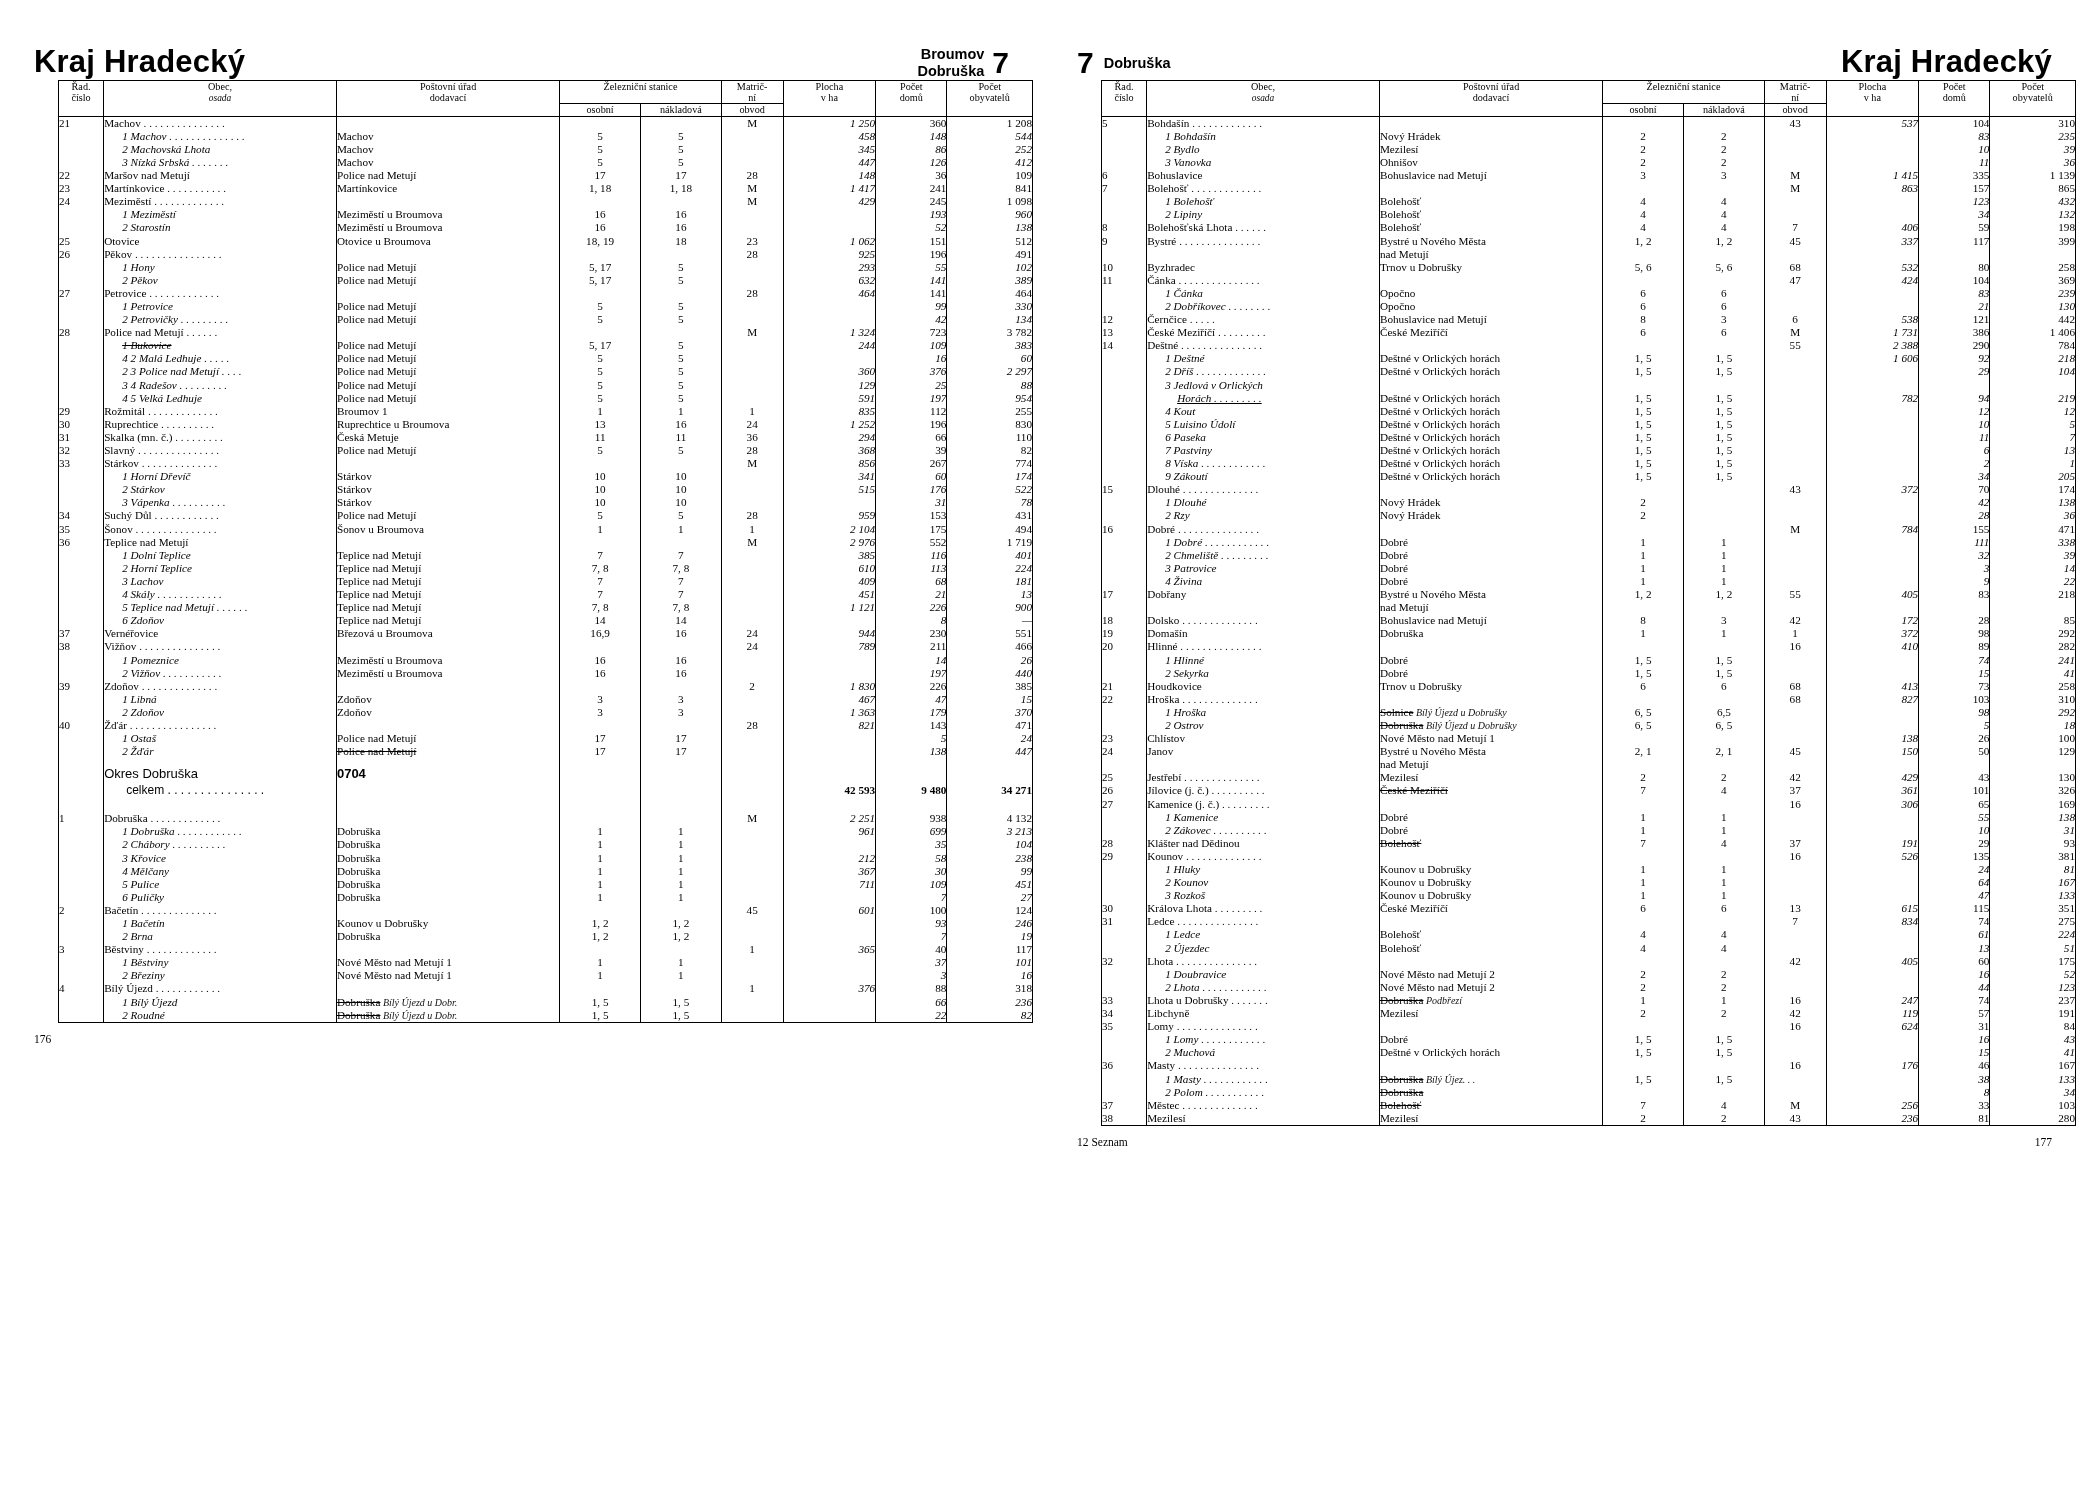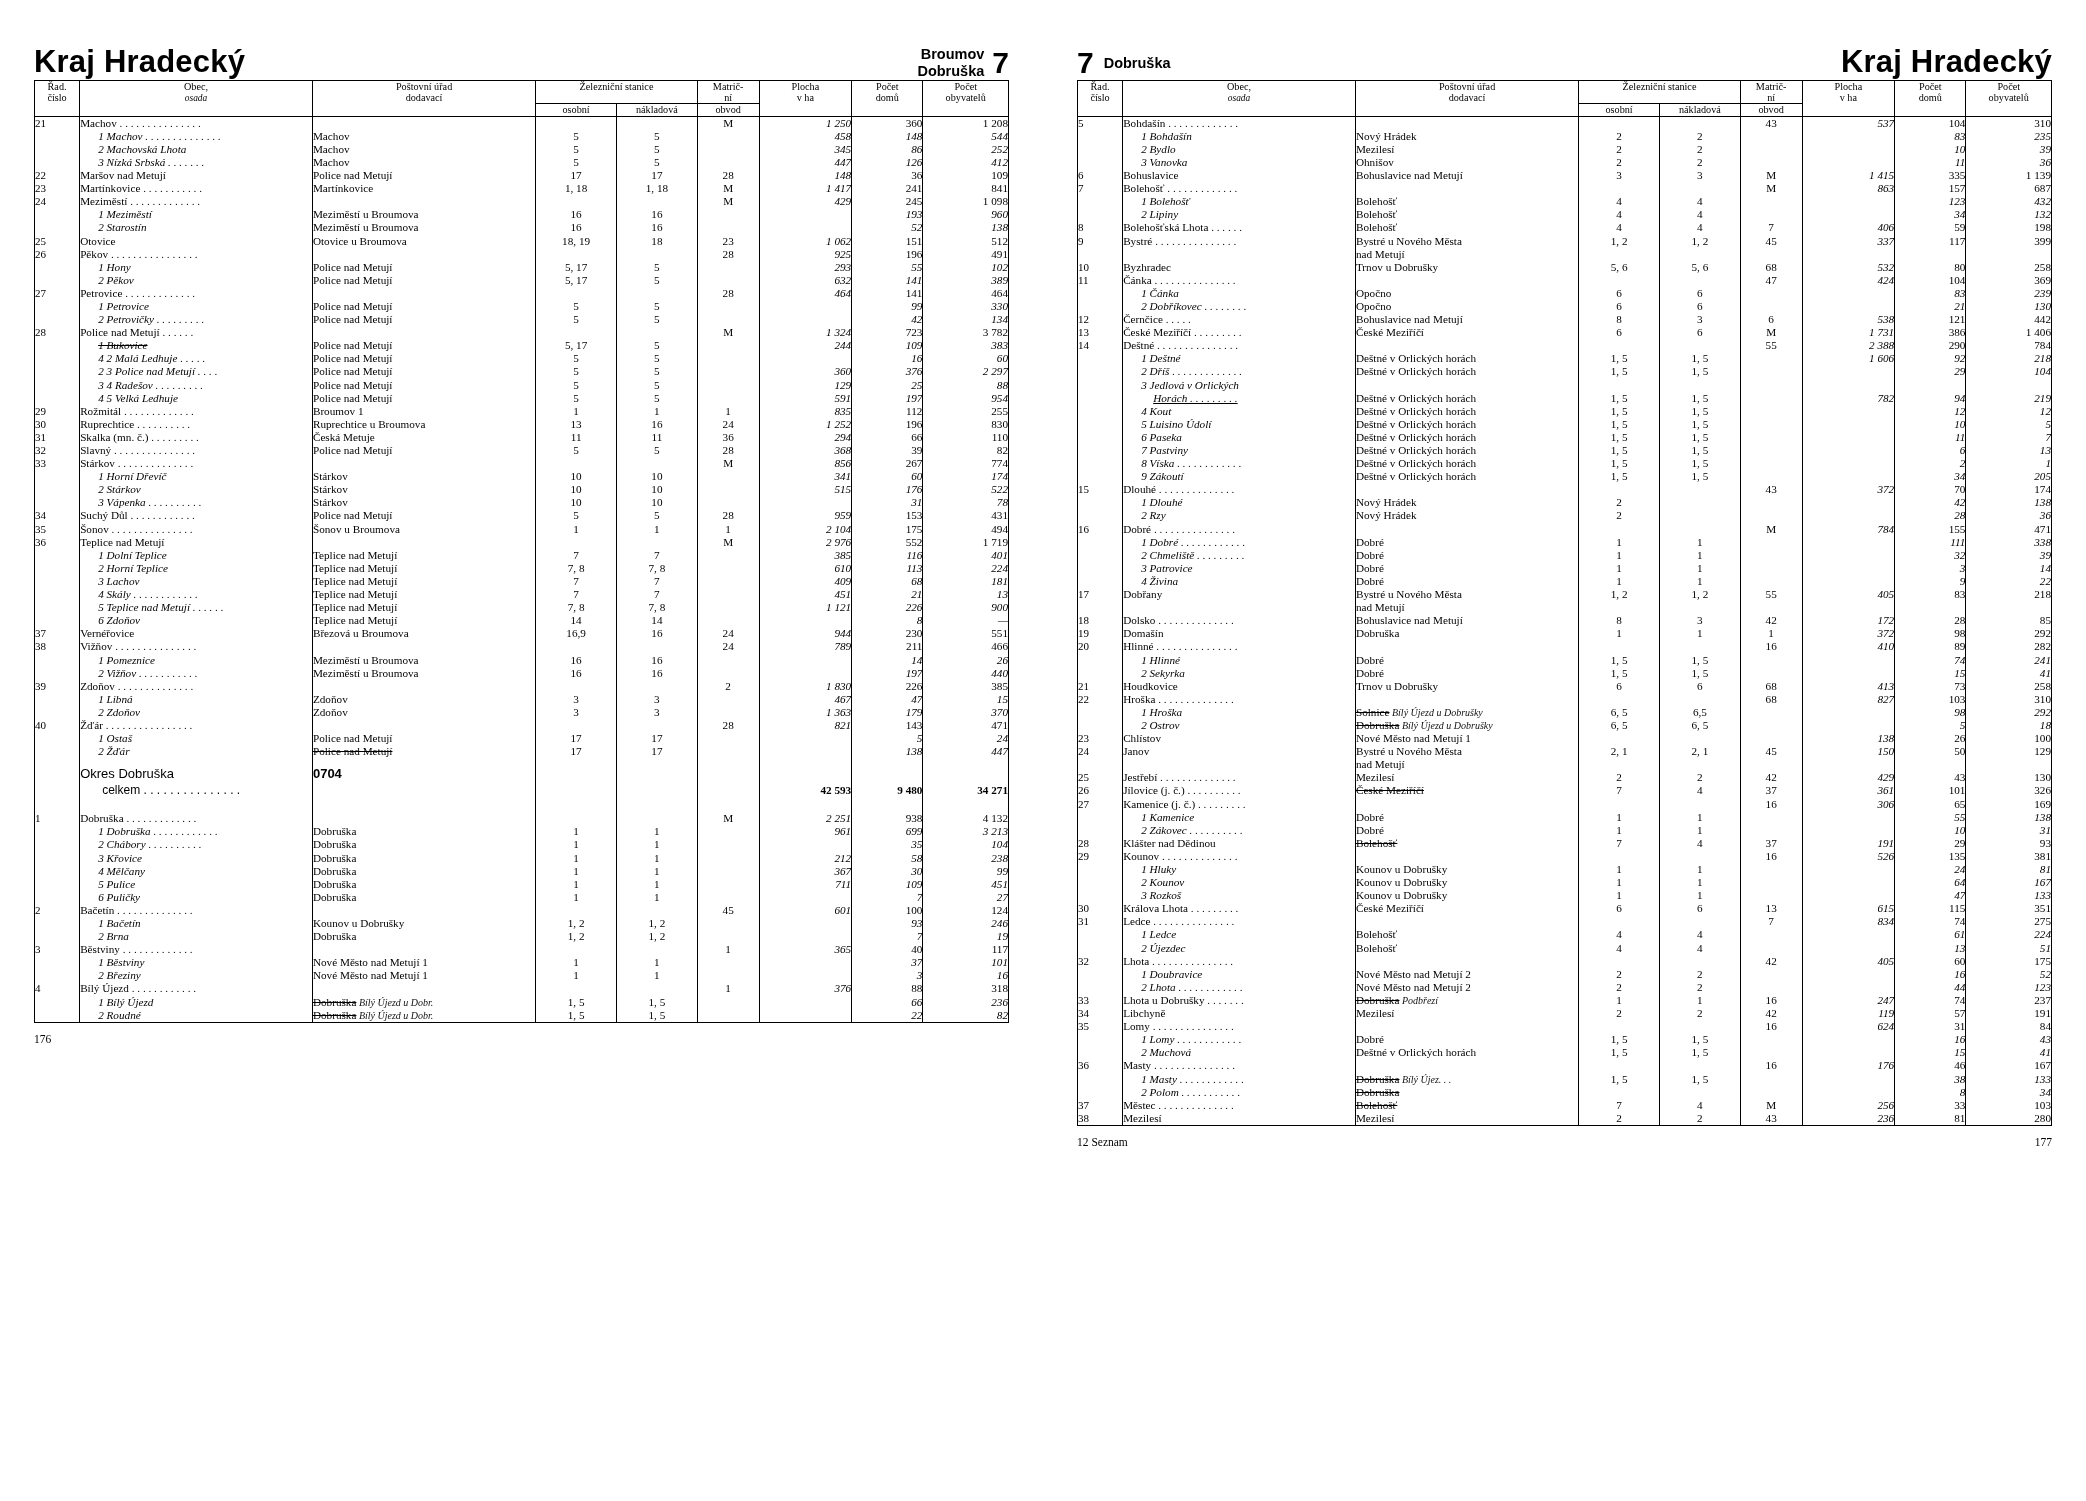--- a/index.html
+++ b/index.html
@@ -11,21 +11,21 @@
 
   .hdr{display:flex;align-items:flex-end;justify-content:space-between;height:52px;}
   .hdr-title{font-family:"Liberation Sans",sans-serif;font-weight:bold;font-size:31px;letter-spacing:.2px;}
   .hdr-right{display:flex;align-items:center;gap:8px;}
   .hdr-names{font-family:"Liberation Sans",sans-serif;font-size:14.5px;font-weight:bold;text-align:right;line-height:1.15;}
   .hdr-num{font-family:"Liberation Sans",sans-serif;font-weight:bold;font-size:30px;}
   .hdr-left-num{font-family:"Liberation Sans",sans-serif;font-weight:bold;font-size:30px;margin-right:10px;}
   .hdr-left-group{display:flex;align-items:center;}
   .hdr-left-names{font-family:"Liberation Sans",sans-serif;font-size:14.5px;font-weight:bold;line-height:1.15;}
 
-  table.tbl{border-collapse:collapse;width:100%;table-layout:fixed;font-size:11.2px;}
+  table.tbl{border-collapse:collapse;width:100%;table-layout:fixed;font-size:11.2px;margin-left:24px;}
   table.tbl td,table.tbl th{padding:0;vertical-align:top;}
   .tbl{border:1.6px solid #000;}
 
   
   .thead td{border:1px solid #000;text-align:center;font-size:10.2px;line-height:1.1;padding:2px 1px;font-family:"Liberation Serif",serif;}
   .thead .ital{font-size:9.4px;}
   .th-tall{height:28px;}
 
   
   tr.row td{height:13.1px;line-height:13.1px;white-space:nowrap;overflow:hidden;}
@@ -1004,21 +1004,21 @@
           </tr>
           <tr class="row">
             <td class="c-num">7</td>
             <td class="c-obec"><span class="obec-main">Bolehošť . . . . . . . . . . . . .</span></td>
             <td class="c-posta"><span></span></td>
             <td class="c-osob"></td>
             <td class="c-nakl"></td>
             <td class="c-obvod">M</td>
             <td class="c-plocha ital">863</td>
             <td class="c-domu">157</td>
-            <td class="c-obyv">687</td>
+            <td class="c-obyv">865</td>
           </tr>
           <tr class="row">
             <td class="c-num"></td>
             <td class="c-obec"><span class="obec-sub">1 Bolehošť</span></td>
             <td class="c-posta"><span>Bolehošť</span></td>
             <td class="c-osob">4</td>
             <td class="c-nakl">4</td>
             <td class="c-obvod"></td>
             <td class="c-plocha ital"></td>
             <td class="c-domu ital">123</td>

